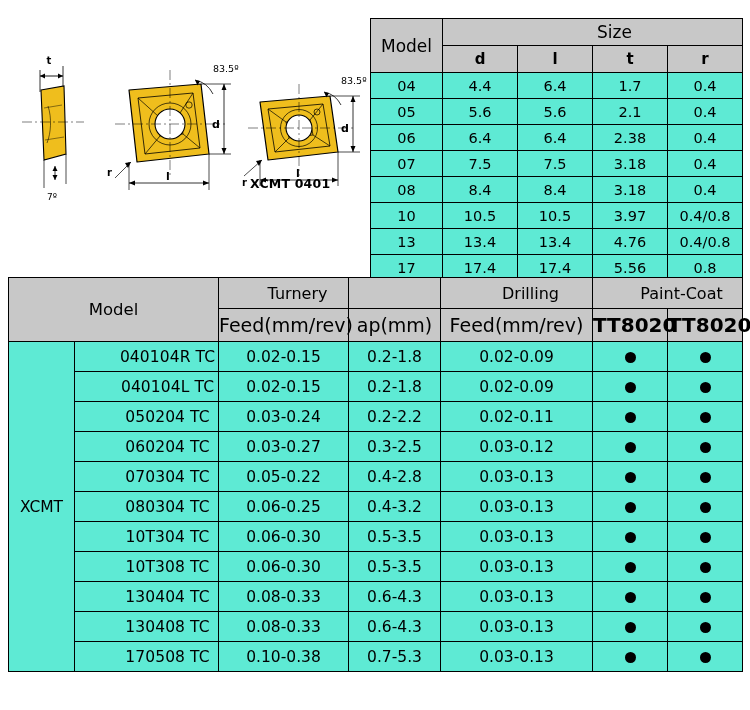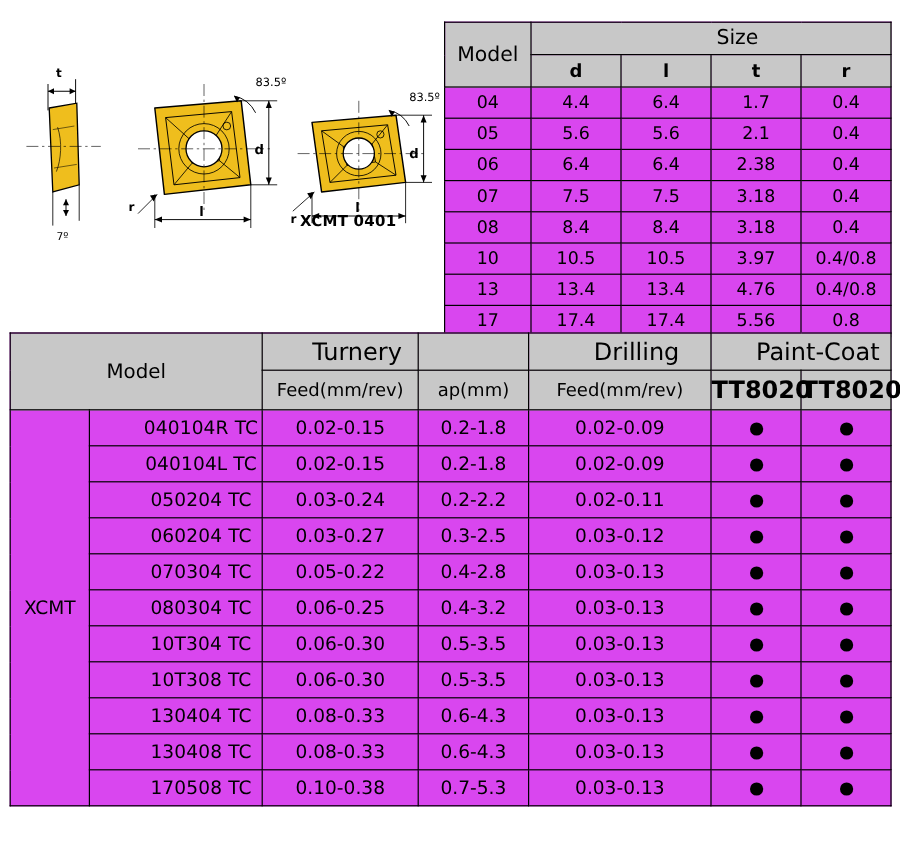--- a/index.html
+++ b/index.html
@@ -40,21 +40,21 @@
   #size-table-wrap {
     position: absolute;
     left: 370px;
     top: 18px;
     width: 372px;
   }
   table.grid {
     border-collapse: collapse;
     table-layout: fixed;
     width: 100%;
-    background: #d946ef;
+    background: #5eead4;
   }
   table.grid th, table.grid td {
     border: 1.3px solid #000000;
     text-align: center;
     vertical-align: middle;
     font-weight: normal;
     padding: 0;
   }
   #size-table th {
     background: #c8c8c8;
@@ -82,30 +82,30 @@
   #main-table-wrap {
     position: absolute;
     left: 8px;
     top: 277px;
     width: 734px;
   }
   #main-table th {
     background: #c8c8c8;
   }
   #main-table .h-group {
-    font-size: 20px;
+    font-size: 16px;
     height: 30px;
     padding-left: 28px;
   }
   #main-table .h-model {
     font-size: 16.5px;
     height: 62px;
   }
   #main-table .h-sub {
-    font-size: 15px;
+    font-size: 19px;
     height: 32px;
   }
   #main-table .h-coat {
     font-size: 20px;
     font-weight: bold;
     height: 32px;
   }
   #main-table td {
     font-size: 15.5px;
     height: 29px;

